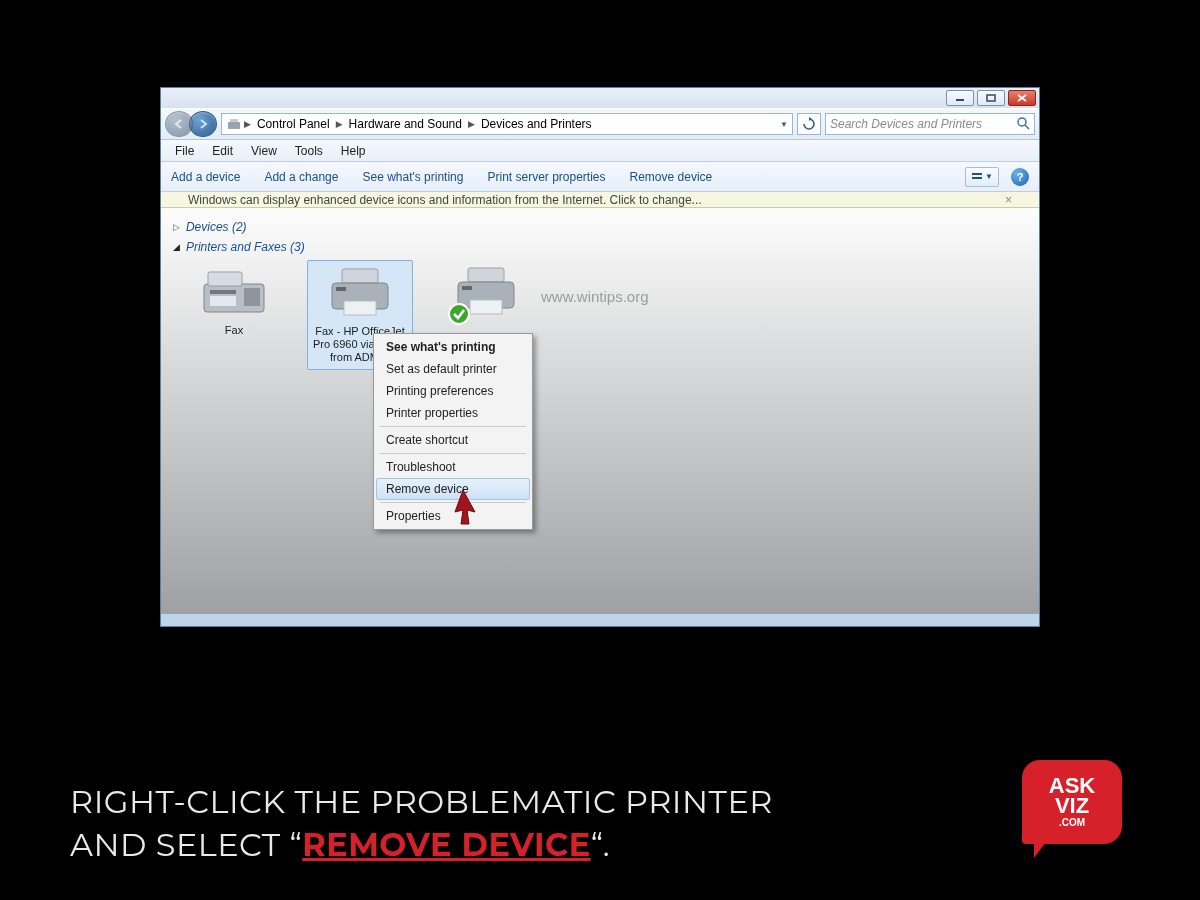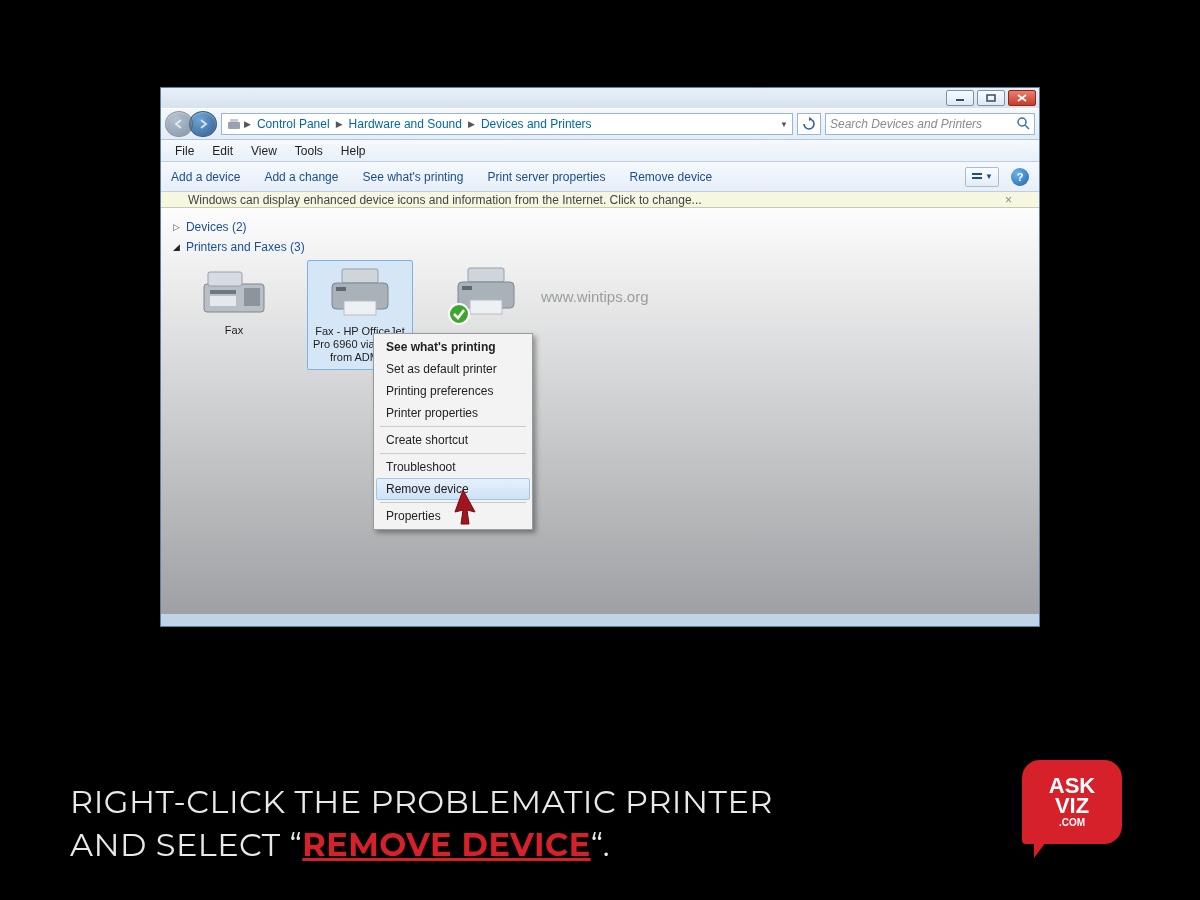--- a/index.html
+++ b/index.html
@@ -61,21 +61,21 @@
   .navcircle.disabled { filter: grayscale(.6) opacity(.6); }
   .addr {
     flex: 1;
     height: 22px;
     background: #fff;
     border: 1px solid #9db6cf;
     display: flex; align-items: center;
     padding: 0 4px;
     gap: 2px;
   }
-  .addr .seg { color:#0369a1; padding: 2px 4px; }
+  .addr .seg { color:#000000; padding: 2px 4px; }
   .addr .sep { color:#555; font-size:9px; }
   .addr .icon { width:16px;height:16px; }
   .addr .tail { margin-left:auto; display:flex; align-items:center; gap:2px; }
   .refreshbox {
     width:24px; height:22px; background:#fff; border:1px solid #9db6cf;
     display:flex;align-items:center;justify-content:center; color:#2c5fa0;
   }
   .searchbox {
     width: 210px; height:22px; background:#fff; border:1px solid #9db6cf;
     display:flex; align-items:center; padding:0 4px; color:#8a8a8a; gap:16px;
@@ -114,21 +114,21 @@
   
   .content {
     height: calc(100% - 20px - 32px - 22px - 30px - 28px);
     background: linear-gradient(#fdfdfd, #9ea0a3);
     padding: 8px 12px;
     position: relative;
     overflow: hidden;
   }
   .grouphdr { display:flex; align-items:center; gap:6px; margin:4px 0 6px; }
   .grouphdr .tri { font-size:9px; color:#555; }
-  .grouphdr .name { color:#19509a; }
+  .grouphdr .name { color:#19509a;font-style:italic; }
   .devices-row { display:flex; gap:20px; padding-left:8px; margin-top:6px; }
   .device {
     width:106px;
     display:flex; flex-direction:column; align-items:center;
     padding:4px 2px;
     text-align:center;
   }
   .device .lbl { font-size:11px; color:#222; margin-top:4px; line-height:1.2; }
   .device.selected {
     background:#d5e6f7;

